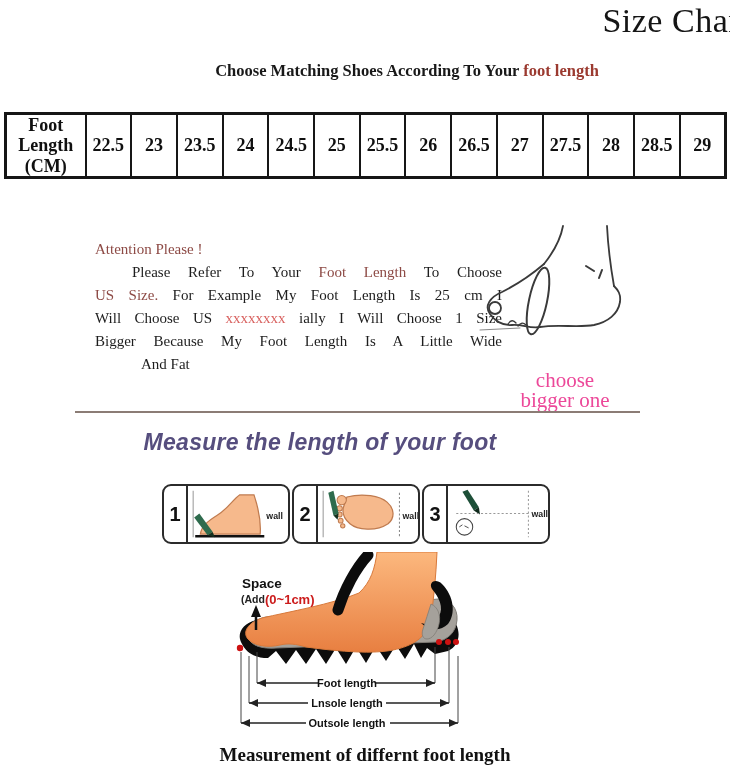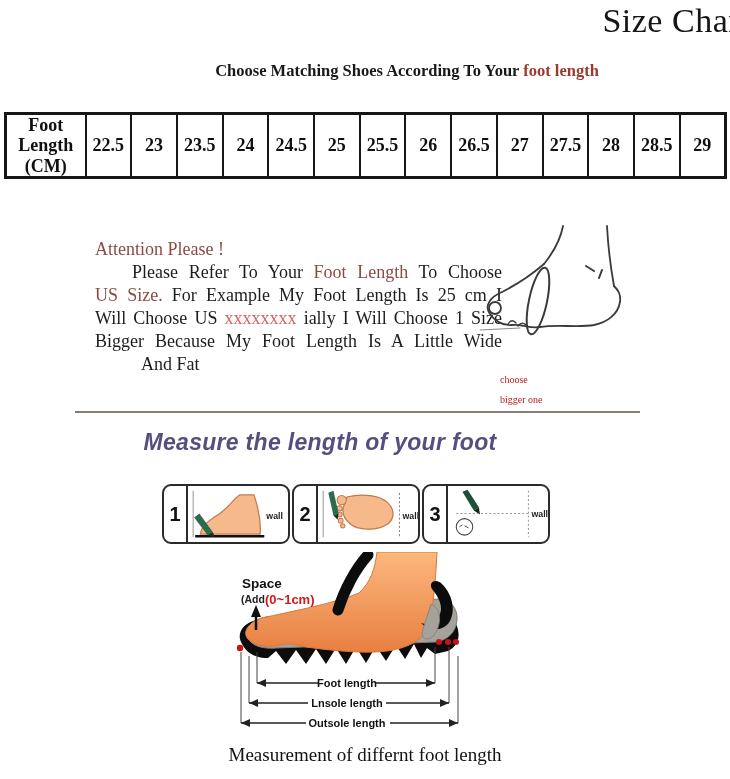--- a/index.html
+++ b/index.html
@@ -15,52 +15,52 @@
   table.size-table{position:absolute;left:4px;top:112px;width:723px;
                    border-collapse:collapse;table-layout:fixed;text-align:center;
                    font-weight:bold;color:#101010;border:3px solid #161616;}
   table.size-table td{border:2px solid #161616;padding:0;}
   table.size-table tr.r1 td{height:37px;font-size:18px;}
   table.size-table tr.r2 td{height:61px;font-size:18px;border-top:3px solid #161616;}
   td.rowhead1{font-size:19px;}
   td.rowhead2{font-size:16px;line-height:1.12;}
 
   .attention{position:absolute;left:95px;top:238px;width:407px;
-             font-size:18px;line-height:23px;color:#1d1d1d;}
+             font-size:15px;line-height:23px;color:#1d1d1d;}
   .att-line{text-align:justify;text-align-last:justify;}
   .att-first{text-align-last:left;}
   .att-l2{text-indent:37px;}
   .att-last{text-align-last:left;margin-left:46px;}
   .maroon{color:#8d4a45;}
   .redx{color:#d96361;}
 
   .foot-sketch{position:absolute;left:478px;top:224px;}
 
-  .choose-bigger{position:absolute;left:500px;top:370px;width:130px;
-                 font-size:10px;line-height:20px;color:#b91c1c;}
+  .choose-bigger{position:absolute;left:500px;top:370px;width:130px;text-align:center;
+                 font-size:21px;line-height:20px;color:#ec4899;}
 
   .divider{position:absolute;left:75px;top:411px;width:565px;height:2px;background:#8b7c75;}
 
   .measure-heading{position:absolute;left:0;top:429px;width:640px;text-align:center;
                    font-family:"Liberation Sans",sans-serif;font-weight:bold;font-style:italic;
                    font-size:23px;color:#564e7e;letter-spacing:.3px;}
 
   .step{position:absolute;top:484px;width:124px;height:56px;background:#fff;
         border:2.5px solid #2b2b2b;border-radius:9px;display:flex;align-items:stretch;}
   .step-1{left:162px;} .step-2{left:292px;} .step-3{left:422px;}
   .step-num{width:22px;display:flex;align-items:center;justify-content:center;
             font-family:"Liberation Sans",sans-serif;font-weight:bold;font-size:20px;
             color:#111;border-right:2px solid #2b2b2b;}
   .step svg{flex:1;}
 
   .shoe-illu{position:absolute;left:228px;top:552px;}
   .svg-label{font-family:"Liberation Sans",sans-serif;font-weight:bold;}
 
   .caption{position:absolute;left:0;top:744px;width:730px;text-align:center;
-           font-size:19px;font-weight:normal;color:#121212;}
+           font-size:19px;font-weight:bold;color:#121212;}
 </style>
 </head>
 <body>
 
 <div class="page">
 
   <div class="title">Size Chart</div>
 
   <div class="subtitle"><span>Choose Matching Shoes According To Your </span><span class="hl">foot length</span></div>
 

